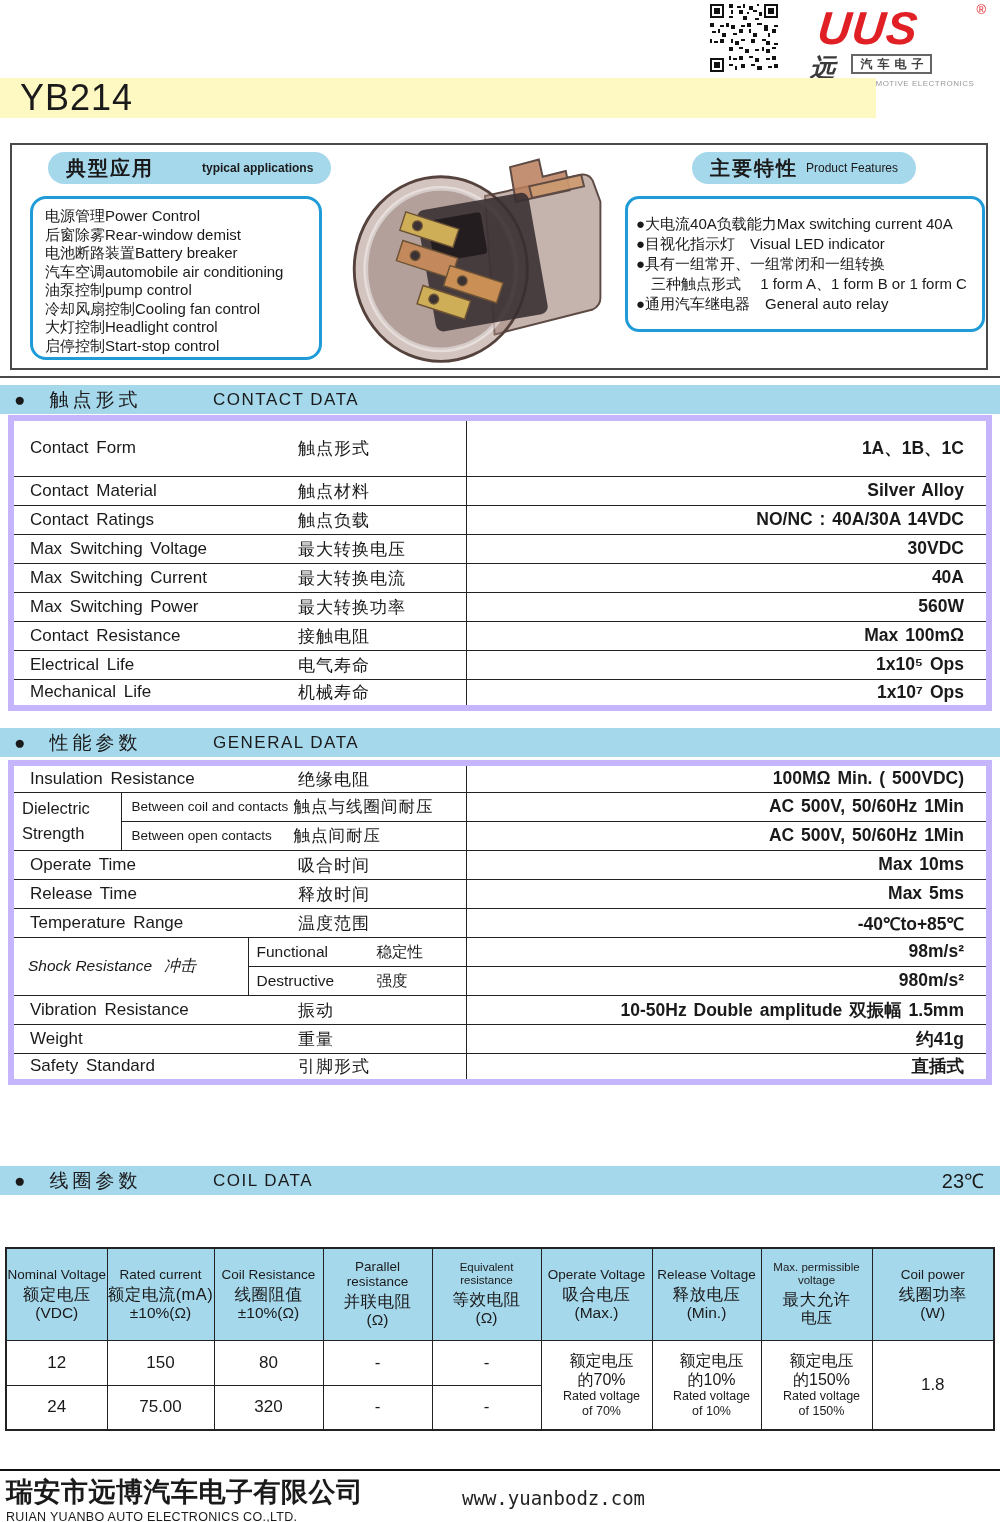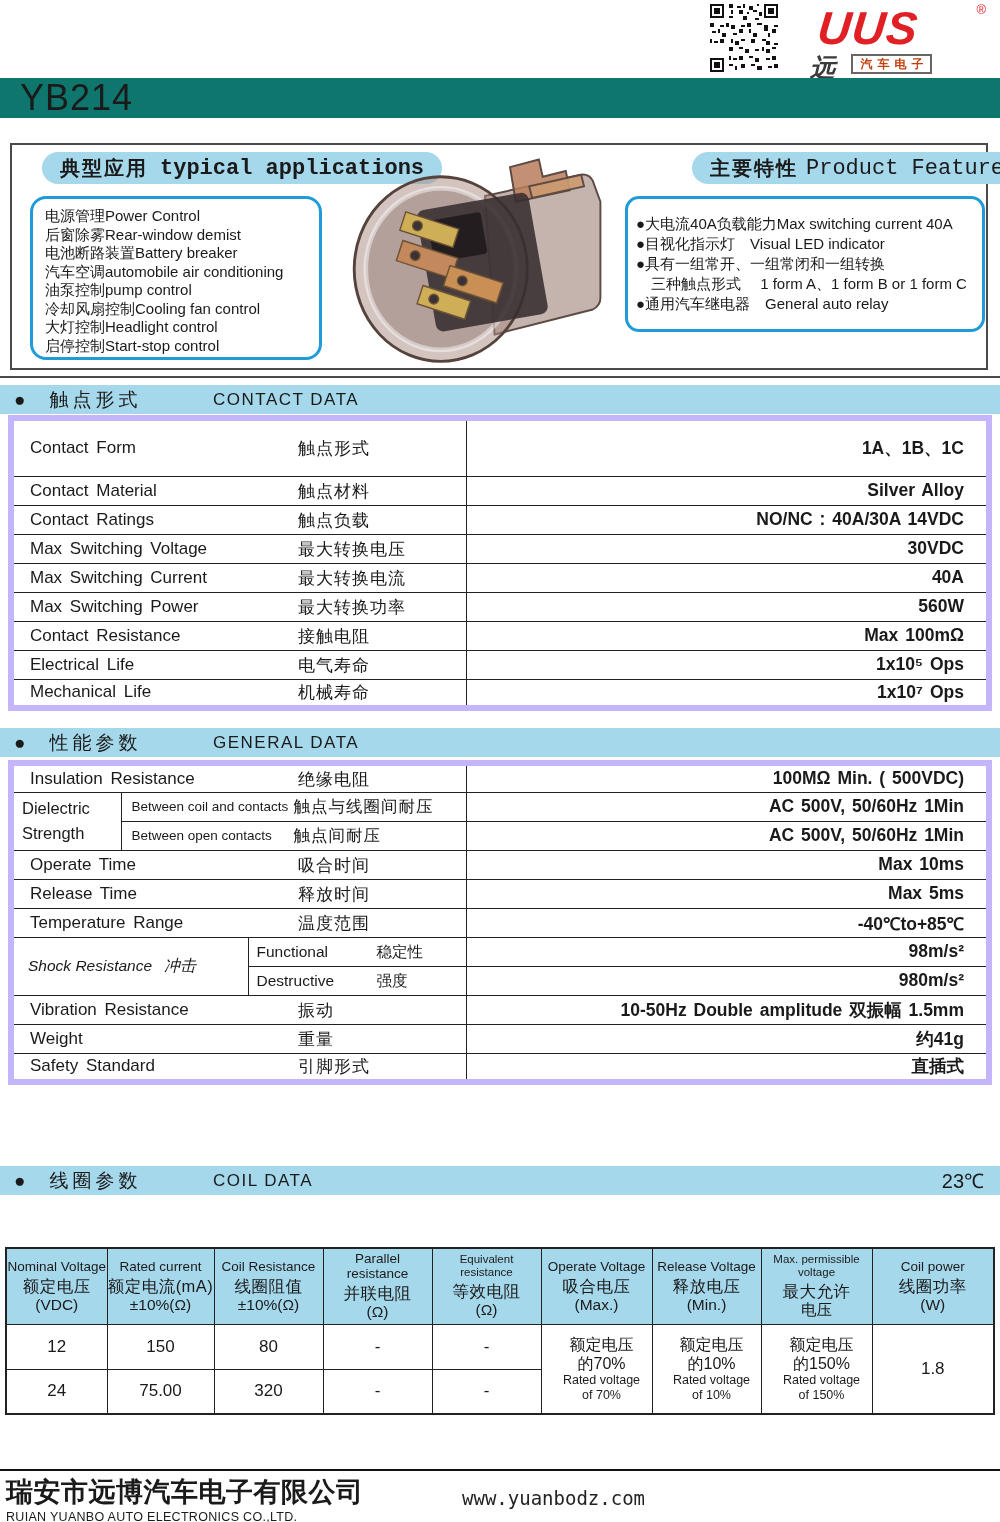--- a/index.html
+++ b/index.html
@@ -12,33 +12,33 @@
   
   .qr { position:absolute; left:710px; top:4px; width:68px; height:68px; }
   .logo { position:absolute; left:796px; top:4px; width:192px; }
   .uus-row { position:relative; height:50px; }
   .uus { display:inline-block; margin-left:22px; font-size:46px; line-height:48px; font-weight:bold; font-style:italic;
          color:#e02025; transform:skewX(-6deg); letter-spacing:1px; }
   .reg { position:absolute; right:2px; top:-2px; font-size:13px; color:#e02025; font-style:normal; }
   .brand-row { display:flex; align-items:flex-start; margin-top:0px; margin-left:14px; }
   .brand-cn { font-size:25px; line-height:26px; font-weight:bold; font-style:italic; color:#3a3a3a; letter-spacing:2px; }
   .brand-col { margin-left:6px; }
-  .tag-box { border:2px solid #666; color:#c2410c; font-weight:bold; font-size:12px; letter-spacing:5px;
+  .tag-box { border:2px solid #666; color:#404040; font-weight:bold; font-size:12px; letter-spacing:5px;
              padding:1px 2px 1px 7px; line-height:14px; white-space:nowrap; }
   .tag-en { font-size:8px; color:#999; letter-spacing:0.5px; margin-top:1px; text-align:right; white-space:nowrap; }
   
-  .title-band { position:absolute; left:0; top:78px; width:1000px; height:40px; background:#0f766e;
+  .title-band { position:absolute; left:0; top:78px; width:876px; height:40px; background:#fef9c3;
                 display:flex; align-items:center; padding-left:20px; font-size:36px; font-weight:500; letter-spacing:1px; }
   
   .top-box { position:absolute; left:10px; top:143px; width:978px; height:227px; border:2px solid #4a4a4a; }
   .pill { position:absolute; height:32px; background:#a6d8ec; border-radius:16px; display:flex; align-items:center; padding:0 18px; }
-  .pill-left { left:42px; top:152px; }
+  .pill-left { left:48px; top:152px;gap:36px; }
   .pill-right { left:692px; top:152px; }
   .p-cn { font-size:20px; font-weight:bold; letter-spacing:2px; white-space:nowrap; }
-  .p-en { font-size:22px; font-weight:bold; margin-left:12px; white-space:nowrap;font-family:Liberation Mono, monospace; }
+  .p-en { font-size:12px; font-weight:bold; margin-left:12px; white-space:nowrap; }
   .pill-right .p-en { font-weight:normal; margin-left:8px; }
   .apps-box { position:absolute; left:30px; top:196px; width:292px; height:164px; border:3px solid #1f9cd8; border-radius:16px;
               padding:8px 0 0 12px; background:#fff; }
   .apps-box .line { font-size:15px; line-height:18.5px; white-space:nowrap; }
   .feat-box { position:absolute; left:625px; top:196px; width:360px; height:136px; border:3px solid #1f9cd8; border-radius:14px;
               padding:15px 0 0 8px; background:#fff; }
   .feat-box .line { font-size:15px; line-height:20px; white-space:nowrap; }
   .relay { position:absolute; left:335px; top:146px; width:300px; height:226px; }
   .divider-top { position:absolute; left:0; top:376px; width:1000px; border-top:2px solid #4a4a4a; }
   
@@ -65,21 +65,21 @@
   td.subl { position:relative; padding-left:10px; font-size:13.5px; white-space:nowrap; }
   .cn-sub { position:absolute; left:172px; top:50%; transform:translateY(-50%); font-size:16.5px; letter-spacing:1px; white-space:nowrap; }
   td.shock-l { padding-left:14px; font-size:15.5px; white-space:nowrap;font-style:italic; }
   td.shock-l .sh-cn { margin-left:12px; font-size:16px; }
   td.ssub { position:relative; padding-left:8px; font-size:15.5px; white-space:nowrap; }
   .s-cn { position:absolute; left:128px; top:50%; transform:translateY(-50%); font-size:15.5px; white-space:nowrap; }
   
   table.coil { position:absolute; left:5px; top:1247px; width:990px; border-collapse:collapse; table-layout:fixed;
                border:2px solid #222; background:#fff; }
   table.coil td { border:1.5px solid #222; text-align:center; vertical-align:middle; }
-  tr.chead td { background:#a6d8ec; height:76px; }
+  tr.chead td { background:#a6d8ec; height:92px; }
   .h-en { font-size:13.5px; line-height:15px; }
   .h-en.small { font-size:11.5px; line-height:13px; }
   .h-cn { font-size:16.5px; line-height:20px; margin-top:2px; letter-spacing:0.5px; }
   .h-unit { font-size:15.5px; line-height:18px; }
   tr.cdata td { height:45px; font-size:17px; }
   td.mc { text-align:left; padding-left:10px; vertical-align:middle; }
   .m-cn div { font-size:16px; line-height:19px; }
   .m-en div { font-size:12.5px; line-height:15px; }
   td.pw { font-size:18px; }
   

